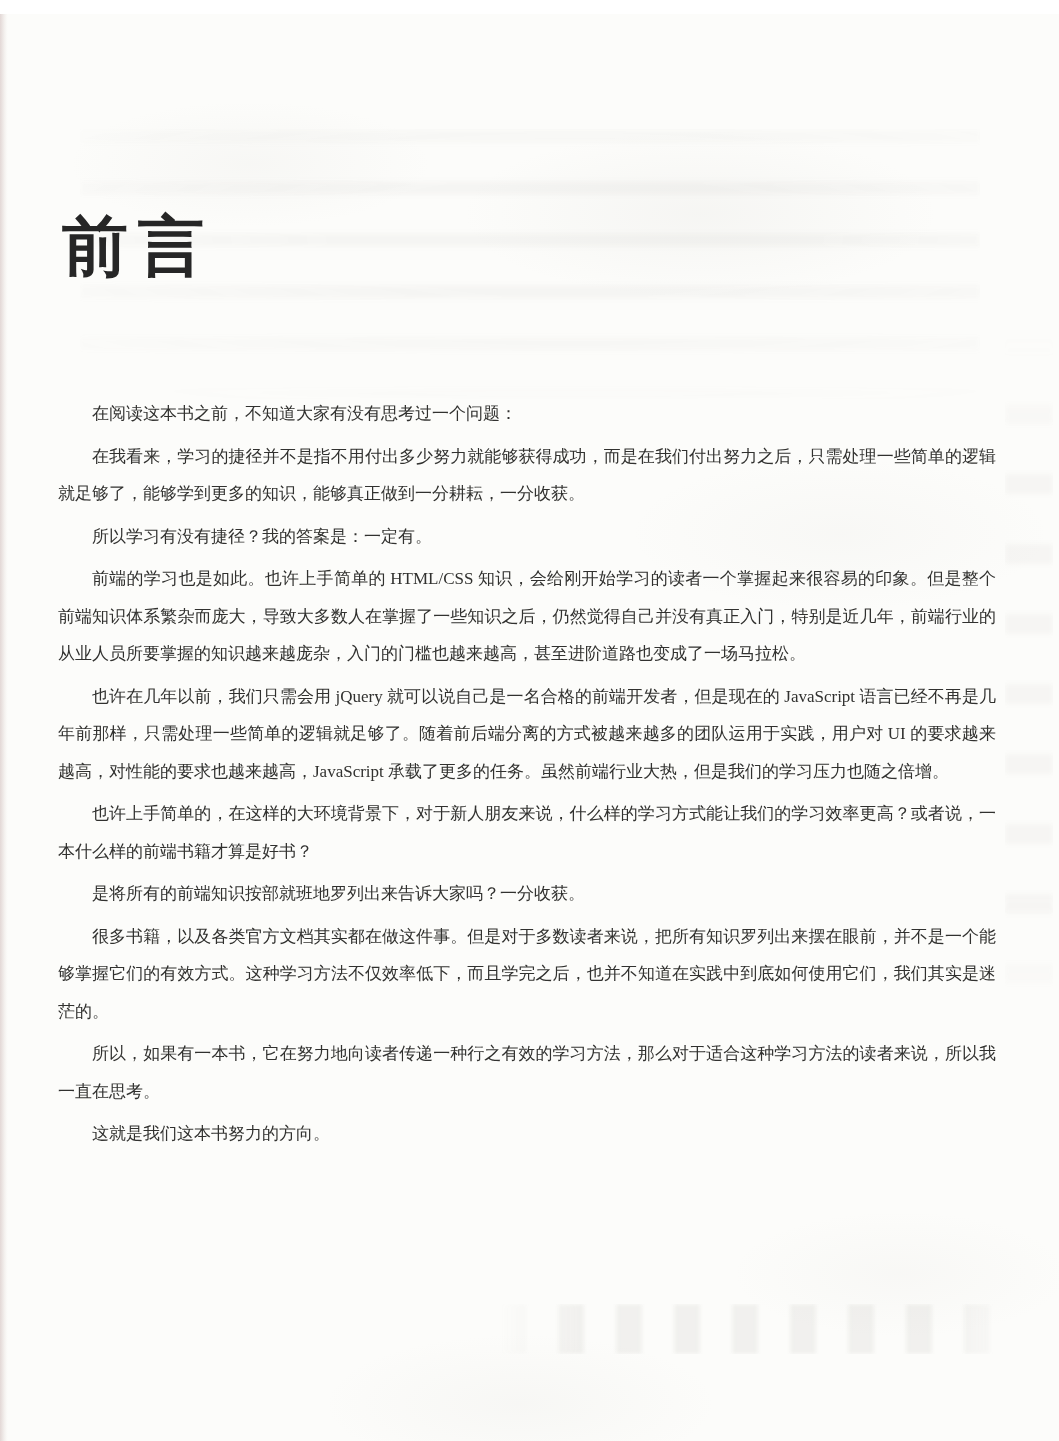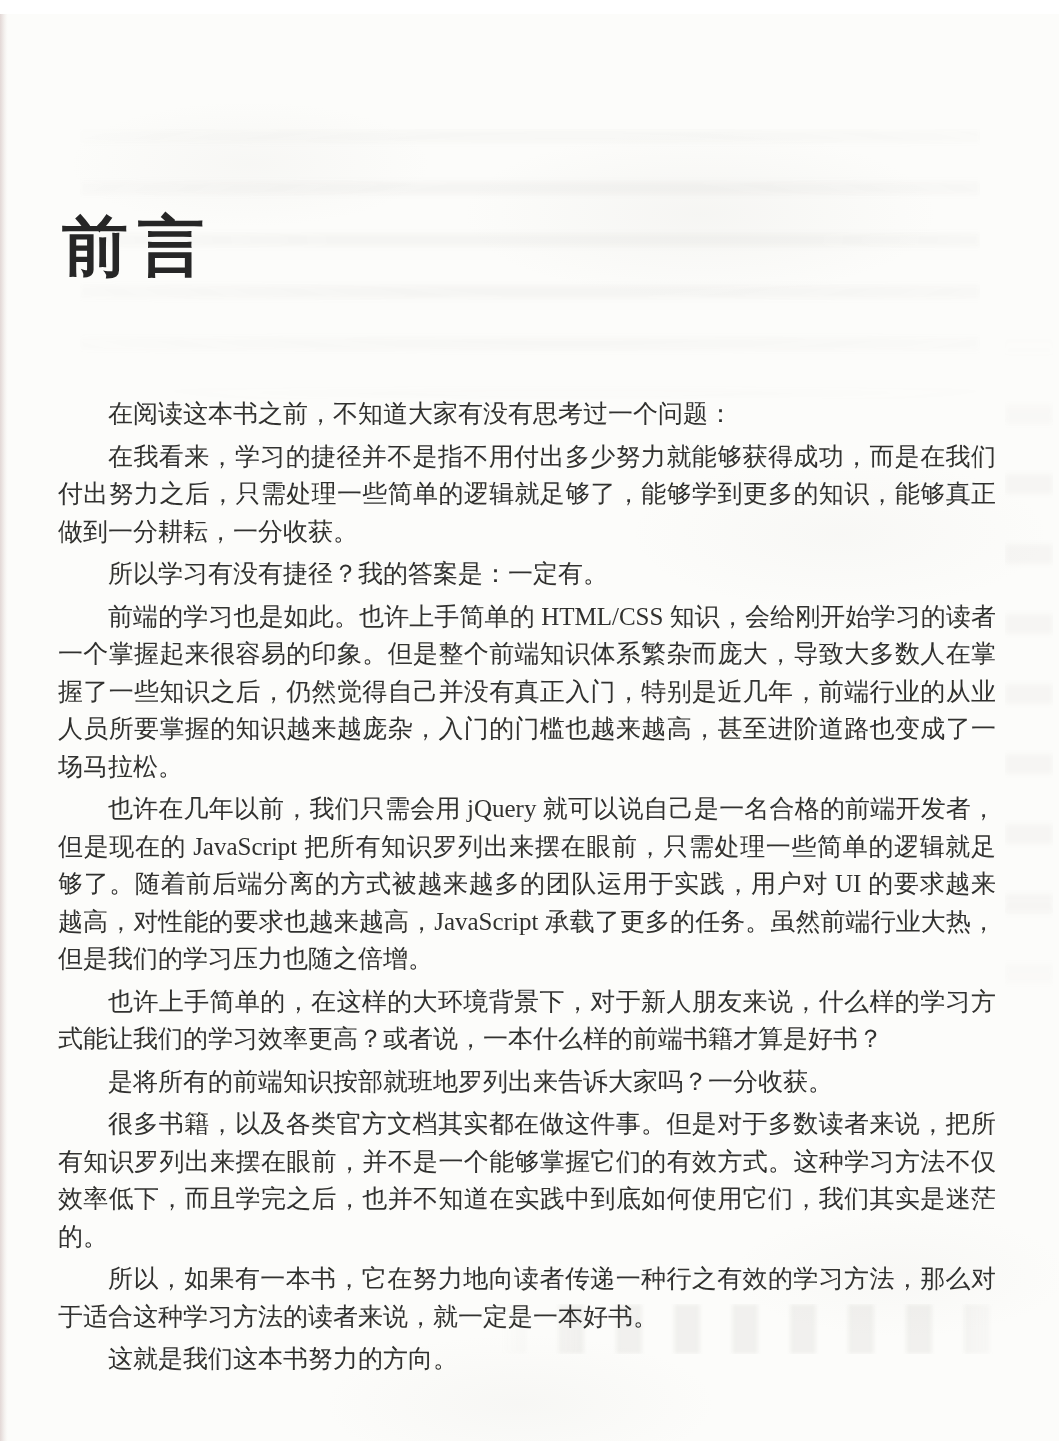--- a/index.html
+++ b/index.html
@@ -86,21 +86,21 @@
 
   .content {
     position: absolute;
     left: 58px;
     top: 381px;
     width: 938px;
   }
 
   .content p {
     margin: 0 0 5px 0;
-    font-size: 25px;
+    font-size: 17px;
     line-height: 37.5px;
     text-align: justify;
     text-indent: 2em;
     color: #31312f;
   }
 
   .content p.emphasis {
     font-family: "Liberation Sans", "DejaVu Sans", sans-serif;
     font-weight: bold;
     color: #363636;
@@ -116,21 +116,21 @@
   <div class="ghost ghost-right"></div>
   <div class="ghost ghost-bottom"></div>
 
   <h1 class="title">前言</h1>
 
   <div class="content">
     <p>在阅读这本书之前，不知道大家有没有思考过一个问题：</p>
     <p>在我看来，学习的捷径并不是指不用付出多少努力就能够获得成功，而是在我们付出努力之后，只需处理一些简单的逻辑就足够了，能够学到更多的知识，能够真正做到一分耕耘，一分收获。</p>
     <p>所以学习有没有捷径？我的答案是：一定有。</p>
     <p>前端的学习也是如此。也许上手简单的 HTML/CSS 知识，会给刚开始学习的读者一个掌握起来很容易的印象。但是整个前端知识体系繁杂而庞大，导致大多数人在掌握了一些知识之后，仍然觉得自己并没有真正入门，特别是近几年，前端行业的从业人员所要掌握的知识越来越庞杂，入门的门槛也越来越高，甚至进阶道路也变成了一场马拉松。</p>
-    <p>也许在几年以前，我们只需会用 jQuery 就可以说自己是一名合格的前端开发者，但是现在的 JavaScript 把所有知识罗列出来摆在眼前，只需处理一些简单的逻辑就足够了。随着前后端分离的方式被越来越多的团队运用于实践，用户对 UI 的要求越来越高，对性能的要求也越来越高，JavaScript 承载了更多的任务。虽然前端行业大热，但是我们的学习压力也随之倍增。</p>
+    <p>也许在几年以前，我们只需会用 jQuery 就可以说自己是一名合格的前端开发者，但是现在的 JavaScript 语言已经不再是几年前那样，只需处理一些简单的逻辑就足够了。随着前后端分离的方式被越来越多的团队运用于实践，用户对 UI 的要求越来越高，对性能的要求也越来越高，JavaScript 承载了更多的任务。虽然前端行业大热，但是我们的学习压力也随之倍增。</p>
     <p>也许上手简单的，在这样的大环境背景下，对于新人朋友来说，什么样的学习方式能让我们的学习效率更高？或者说，一本什么样的前端书籍才算是好书？</p>
     <p>是将所有的前端知识按部就班地罗列出来告诉大家吗？一分收获。</p>
     <p>很多书籍，以及各类官方文档其实都在做这件事。但是对于多数读者来说，把所有知识罗列出来摆在眼前，并不是一个能够掌握它们的有效方式。这种学习方法不仅效率低下，而且学完之后，也并不知道在实践中到底如何使用它们，我们其实是迷茫的。</p>
-    <p>所以，如果有一本书，它在努力地向读者传递一种行之有效的学习方法，那么对于适合这种学习方法的读者来说，就一定是一本好书。</p>
+    <p>所以，如果有一本书，它在努力地向读者传递一种行之有效的学习方法，那么对于适合这种学习方法的读者来说，所以我一直在思考。</p>
     <p>这就是我们这本书努力的方向。</p>
   </div>
 
 </div>
 
 </body></html>

